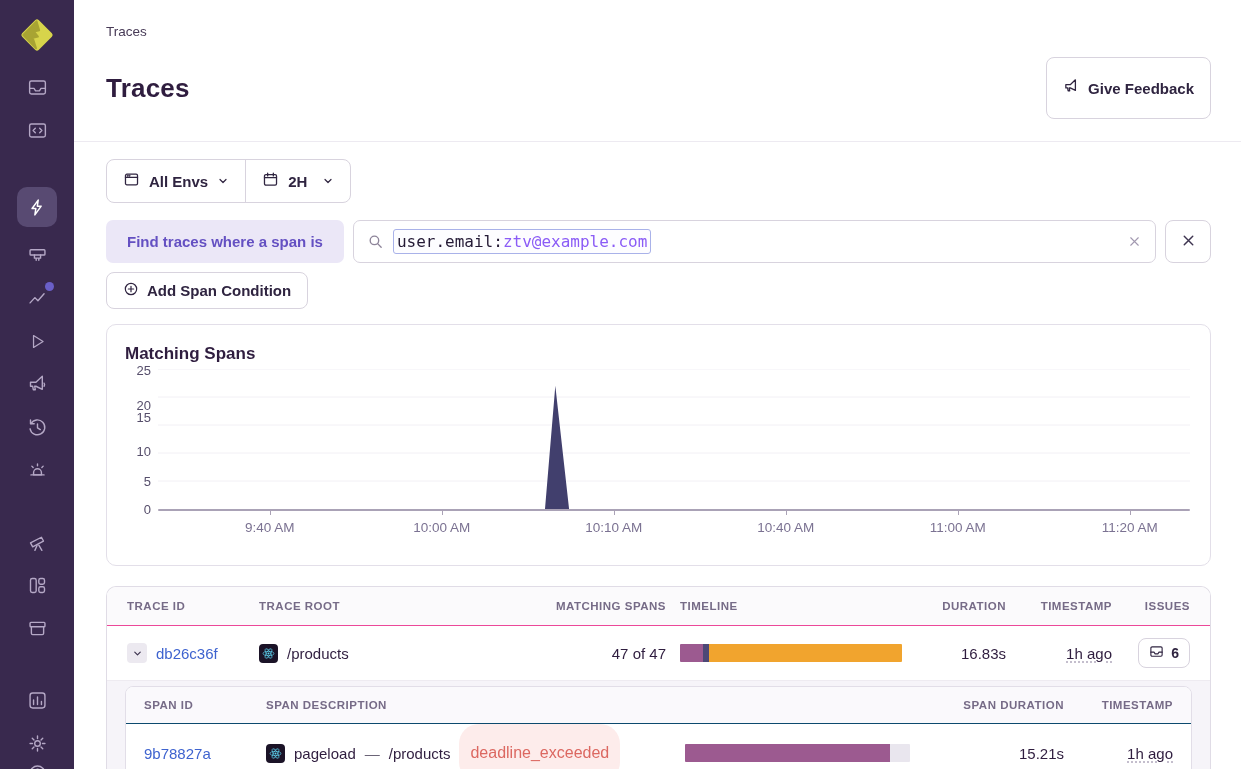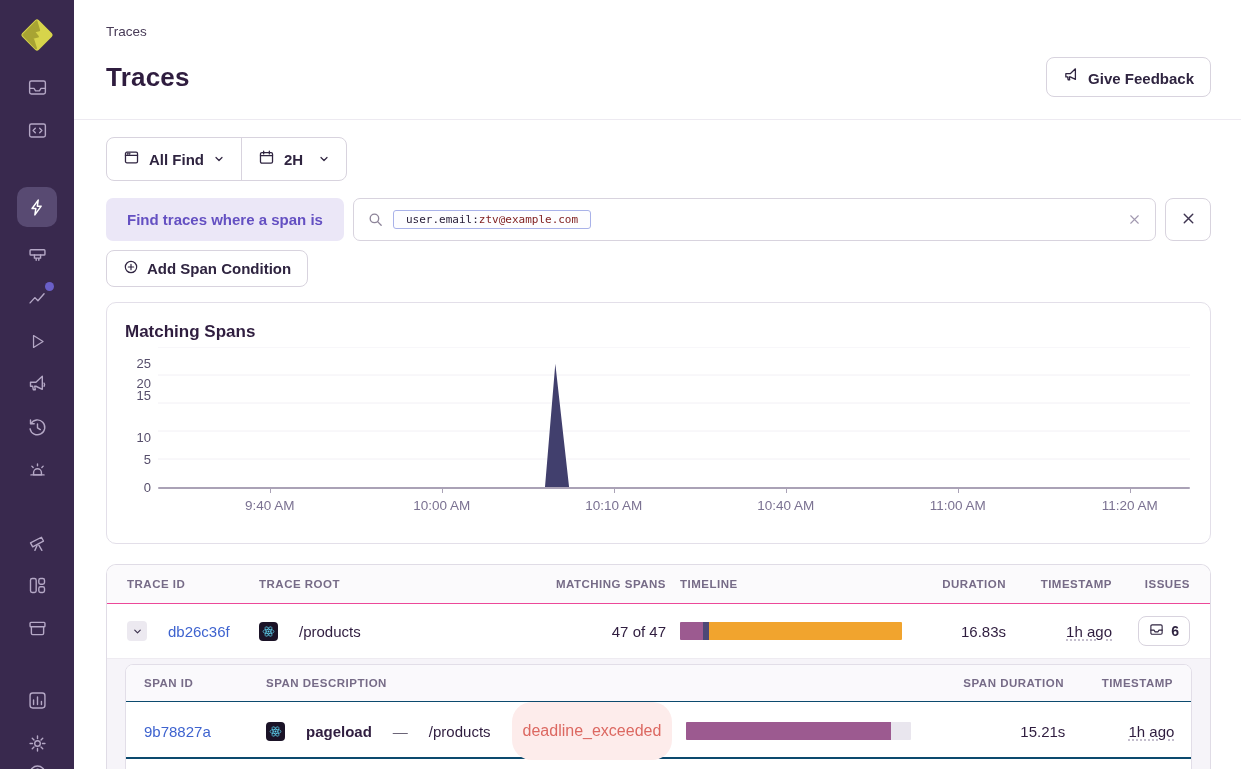--- a/index.html
+++ b/index.html
@@ -23,42 +23,42 @@
 
   
   .main { flex: 1; display: flex; flex-direction: column; overflow: hidden; }
   .page-header { padding: 24px 30px 22px 32px; border-bottom: 1px solid #edeaf1; }
   .breadcrumb { font-size: 13.5px; color: #473a56; cursor: pointer; }
   .title-row { display: flex; align-items: center; justify-content: space-between; margin-top: 18px; }
   .page-title { font-size: 26px; font-weight: 700; letter-spacing: .2px; }
   .btn { display: inline-flex; align-items: center; gap: 8px; background: #fff;
     border: 1px solid #d8d3de; border-radius: 8px; font-weight: 700; font-size: 15px;
     color: #2f2440; cursor: pointer; font-family: inherit; }
-  .feedback-btn { padding: 9px 16px; align-items: flex-end; }
+  .feedback-btn { padding: 20px 16px; }
 
   .content { padding: 17px 30px 0 32px; }
 
   
   .filter-bar { display: inline-flex; align-items: stretch; border: 1px solid #d8d3de;
     border-radius: 8px; height: 44px; }
   .filter-seg { display: flex; align-items: center; gap: 9px; padding: 0 16px;
     font-size: 15px; font-weight: 700; color: #2f2440; cursor: pointer; }
   .filter-divider { width: 1px; background: #d8d3de; margin: 0; }
 
   
   .query-row { display: flex; align-items: stretch; gap: 9px; margin-top: 17px; height: 43px; }
   .where-chip { display: flex; align-items: center; padding: 0 21px; background: #ebe7f7;
     border-radius: 7px; color: #6450c2; font-weight: 700; font-size: 15px; }
   .searchbar { flex: 1; display: flex; align-items: center; gap: 9px; border: 1px solid #d8d3de;
     border-radius: 7px; padding: 0 13px; background: #fff; cursor: text; }
   .token { display: inline-flex; border: 1.5px solid #a9b2e9; border-radius: 3px;
-    padding: 2px 12px; font-family: "DejaVu Sans Mono", monospace; font-size: 11px;
+    padding: 2px 3px; font-family: "DejaVu Sans Mono", monospace; font-size: 16px;
     background: #fdfdff; cursor: pointer; }
   .token-key { color: #241a35; }
-  .token-value { color: #7f1d1d; }
+  .token-value { color: #8b5cf6; }
   .clear-x { margin-left: auto; color: #a299b0; cursor: pointer; display: flex; }
   .close-btn { width: 46px; display: flex; align-items: center; justify-content: center;
     border: 1px solid #d8d3de; border-radius: 8px; background: #fff; cursor: pointer; color: #3e3450; }
   .add-btn { margin-top: 9px; padding: 8px 16px; }
 
   
   .panel { margin-top: 15px; border: 1px solid #e3dfe9; border-radius: 10px;
     height: 242px; padding: 19px 20px 0 18px; background: #fff; }
   .panel-title { font-size: 17px; font-weight: 700; }
   .chart { display: flex; margin-top: 5px; }
@@ -76,40 +76,40 @@
   
   .trace-table { margin-top: 20px; border: 1px solid #e0dce6; border-bottom: none;
     border-radius: 10px 10px 0 0; overflow: hidden; }
   .t-grid { display: grid; grid-template-columns: 118px 1fr 110px 222px 90px 92px 64px;
     column-gap: 14px; align-items: center; padding: 0 20px; }
   .t-head { height: 39px; background: #fbfafc; border-bottom: 1px solid #ec4899; }
   .th { font-size: 11.5px; font-weight: 700; text-transform: uppercase; letter-spacing: .5px;
     color: #766b87; white-space: nowrap; }
   .right { text-align: right; justify-self: end; }
   .t-row { height: 54px; font-size: 15px; background: #fff; }
-  .cell-flex { display: flex; align-items: center; gap: 21px; }
+  .cell-flex { display: flex; align-items: center; gap: 9px; }
   .toggle-btn { width: 20px; height: 20px; border-radius: 4px; background: #ece9f0; border: none;
     display: inline-flex; align-items: center; justify-content: center; cursor: pointer; color: #3e3450; }
   a.link { color: #3e63cf; text-decoration: none; cursor: pointer; font-size: 15px; }
   .tile { width: 19px; height: 19px; border-radius: 4px; background: #1b1327;
     display: inline-flex; align-items: center; justify-content: center; flex-shrink: 0; }
   .bar-track { position: relative; width: 100%; height: 18px; overflow: hidden; border-radius: 1px; }
   .bar-gray { background: #e9e6ee; }
   .bar-seg { position: absolute; top: 0; bottom: 0; }
   .ts { text-decoration: underline dotted; text-decoration-color: #b1a9bd; text-underline-offset: 3px; }
   .issues-btn { padding: 5px 10px; font-size: 14px; border-radius: 8px; gap: 7px; }
 
   
   .expanded { background: #f6f4f9; padding: 5px 18px 18px; border-top: 1px solid #eeebf1; }
   .span-table { border: 1px solid #e2dee8; border-radius: 8px; overflow: hidden; background: #fff; }
   .n-grid { display: grid; grid-template-columns: 108px 1fr 225px 140px 95px;
     column-gap: 14px; align-items: center; padding: 0 18px; }
   .n-head { height: 37px; background: #faf9fc; border-bottom: 1px solid #0c4a6e; }
   .n-row { height: 57px; font-size: 15px; border-bottom: 2px solid #0c4a6e; }
-  .op { font-weight: 700; }
+  .op { font-weight: 400; }
   .sep { color: #6b6477; }
   .badge { border-radius: 20px; padding: 20px 11px; font-size: 16px; white-space: nowrap; }
   .badge-error { background: #fdeceb; color: #dc6861; }
 </style>
 </head>
 <body>
 
 <div class="app">
 
   <aside class="sidebar">
@@ -269,21 +269,21 @@
 
       
       <div class="filter-bar">
         <div class="filter-seg">
           <span><svg width="17" height="17" viewBox="0 0 24 24" fill="none" stroke="currentColor" stroke-width="1.8" stroke-linecap="round">
                 <rect x="3.5" y="4.5" width="17" height="15" rx="2"></rect>
                 <path d="M3.5 9h17"></path>
                 <circle cx="6.6" cy="6.8" r="0.5" fill="currentColor"></circle>
                 <circle cx="9.2" cy="6.8" r="0.5" fill="currentColor"></circle>
               </svg></span>
-          <span>All Find</span>
+          <span>All Envs</span>
           <span><svg width="12" height="12" viewBox="0 0 24 24" fill="none" stroke="currentColor" stroke-width="2.4" stroke-linecap="round" stroke-linejoin="round">
                 <path d="M6 9l6 6 6-6"></path>
               </svg></span>
         </div>
         <div class="filter-divider"></div>
         <div class="filter-seg">
           <span><svg width="17" height="17" viewBox="0 0 24 24" fill="none" stroke="currentColor" stroke-width="1.8" stroke-linecap="round">
                 <rect x="3.5" y="5" width="17" height="15" rx="2"></rect>
                 <path d="M3.5 9.5h17M8 3v4M16 3v4"></path>
               </svg></span>
@@ -329,24 +329,24 @@
         <span>Add Span Condition</span>
       </button>
 
       
       <section class="panel">
         <h2 class="panel-title">Matching Spans</h2>
         <div class="chart">
           <div class="y-axis" id="yaxis">
               <span style="top: 140px;">0</span>
               <span style="top: 112px;">5</span>
-              <span style="top: 90px; text-align: right;">10</span>
+              <span style="top: 82px; text-align: right;">10</span>
               <span style="top: 48px;">15</span>
               <span style="top: 36px;">20</span>
-              <span style="top: 16px;">25</span>
+              <span style="top: 1px;">25</span>
             </div>
           <div class="plot-col">
             <div class="plot" id="plot">
                 <svg viewBox="0 0 1032 140" width="100%" height="100%" preserveAspectRatio="none">
                   <line x1="0" x2="1032" y1="112" y2="112" stroke="#f2f0f5" stroke-width="1"></line>
                   <line x1="0" x2="1032" y1="84" y2="84" stroke="#f2f0f5" stroke-width="1"></line>
                   <line x1="0" x2="1032" y1="56" y2="56" stroke="#f2f0f5" stroke-width="1"></line>
                   <line x1="0" x2="1032" y1="28" y2="28" stroke="#f2f0f5" stroke-width="1"></line>
                   <line x1="0" x2="1032" y1="0" y2="0" stroke="#f2f0f5" stroke-width="1"></line>
                   <polygon points="0,140 387,140 397.32,16.799999999999997 411.08,140 1032,140" fill="#413f6d"></polygon>

